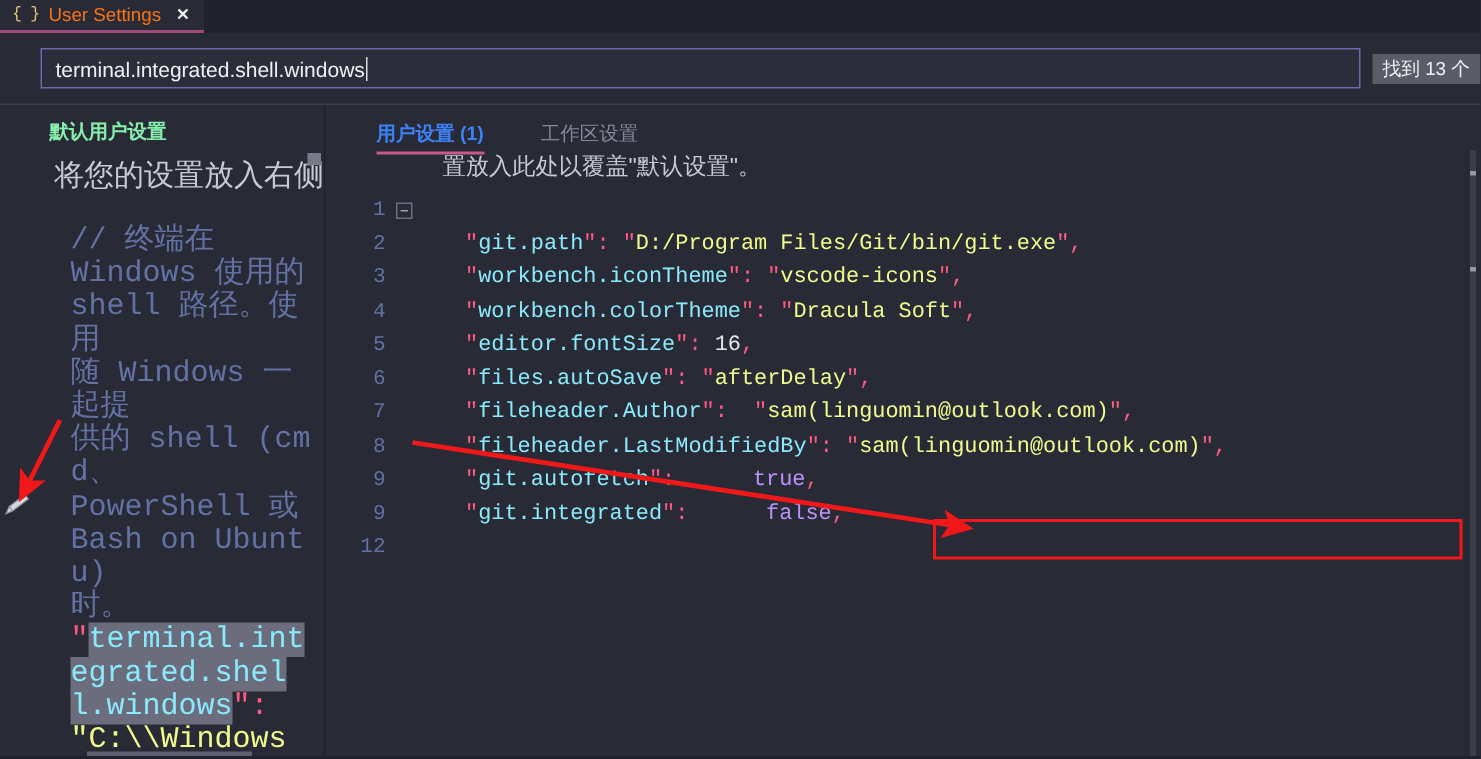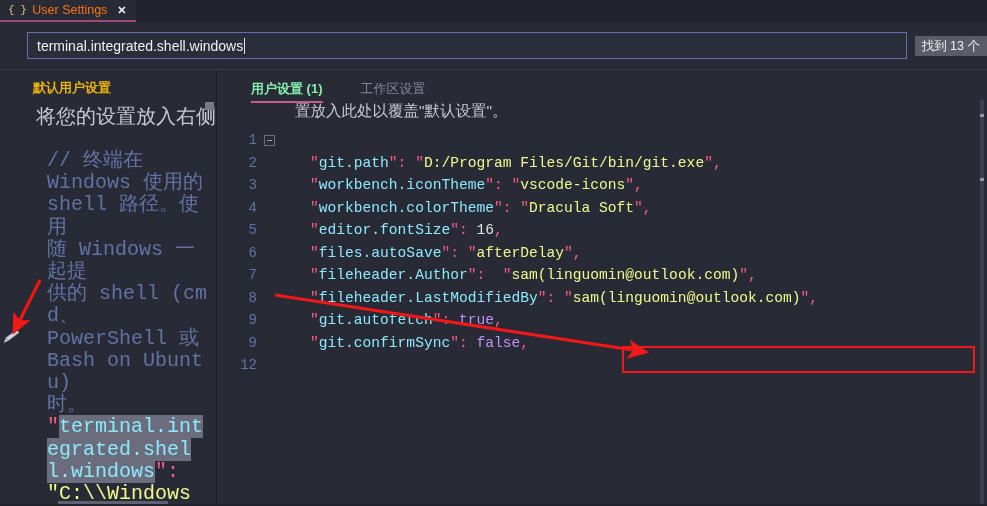--- a/index.html
+++ b/index.html
@@ -123,21 +123,21 @@
   .leftpane {
     position: absolute;
     left: 0; top: 70px;
     width: 216px; height: 436px;
     background: #282a36;
     overflow: hidden;
   }
   .leftpane-title {
     position: absolute;
     left: 33px; top: 9px;
-    color: #eab308;
+    color: #86efac;
     font-size: 13px;
     font-weight: bold;
     white-space: nowrap;
   }
   .leftpane-sub {
     position: absolute;
     left: 36px; top: 33px;
     color: #c8c9d2;
     font-size: 20px;
     white-space: nowrap;
@@ -200,21 +200,21 @@
     align-items: flex-start;
     gap: 38px;
   }
   .stab {
     font-size: 13px;
     white-space: nowrap;
     padding-bottom: 5px;
     position: relative;
     cursor: pointer;
   }
-  .stab.active { color: #86efac; font-weight: bold; }
+  .stab.active { color: #3b82f6; font-weight: bold; }
   .stab.inactive { color: #85879a; }
   .stab.active::after {
     content: "";
     position: absolute;
     left: 0; bottom: 0;
     width: 100%; height: 2px;
     background: #c45b8e;
   }
   .overlay-note {
     position: absolute;
@@ -262,21 +262,21 @@
   }
   .ctext {
     position: absolute;
     left: 58px; top: 0;
     white-space: pre;
   }
   .c-key   { color: #8be9fd; }
   .c-str   { color: #f1fa8c; }
   .c-punct { color: #ff5b82; }
   .c-num   { color: #e5e5e5; }
-  .c-bool  { color: #bd93f9; }
+  .c-bool  { color: #bd93f9; margin-left: 43px; }
 
   
   .redbox {
     position: absolute;
     left: 622px; top: 346px;
     width: 353px; height: 27px;
     border: 2px solid #f01818;
     box-sizing: border-box;
     pointer-events: none;
   }
@@ -369,21 +369,21 @@
     <div class="editor">
         <div class="code-line"><span class="lnum">1</span><span class="fold"></span><span class="ctext"></span></div>
         <div class="code-line"><span class="lnum">2</span><span class="ctext"><span class="c-punct">    "</span><span class="c-key">git.path</span><span class="c-punct">": "</span><span class="c-str">D:/Program Files/Git/bin/git.exe</span><span class="c-punct">",</span></span></div>
         <div class="code-line"><span class="lnum">3</span><span class="ctext"><span class="c-punct">    "</span><span class="c-key">workbench.iconTheme</span><span class="c-punct">": "</span><span class="c-str">vscode-icons</span><span class="c-punct">",</span></span></div>
         <div class="code-line"><span class="lnum">4</span><span class="ctext"><span class="c-punct">    "</span><span class="c-key">workbench.colorTheme</span><span class="c-punct">": "</span><span class="c-str">Dracula Soft</span><span class="c-punct">",</span></span></div>
         <div class="code-line"><span class="lnum">5</span><span class="ctext"><span class="c-punct">    "</span><span class="c-key">editor.fontSize</span><span class="c-punct">": </span><span class="c-num">16</span><span class="c-punct">,</span></span></div>
         <div class="code-line"><span class="lnum">6</span><span class="ctext"><span class="c-punct">    "</span><span class="c-key">files.autoSave</span><span class="c-punct">": "</span><span class="c-str">afterDelay</span><span class="c-punct">",</span></span></div>
         <div class="code-line"><span class="lnum">7</span><span class="ctext"><span class="c-punct">    "</span><span class="c-key">fileheader.Author</span><span class="c-punct">":  "</span><span class="c-str">sam(linguomin@outlook.com)</span><span class="c-punct">",</span></span></div>
         <div class="code-line"><span class="lnum">8</span><span class="ctext"><span class="c-punct">    "</span><span class="c-key">fileheader.LastModifiedBy</span><span class="c-punct">": "</span><span class="c-str">sam(linguomin@outlook.com)</span><span class="c-punct">",</span></span></div>
         <div class="code-line"><span class="lnum">9</span><span class="ctext"><span class="c-punct">    "</span><span class="c-key">git.autofetch</span><span class="c-punct">": </span><span class="c-bool">true</span><span class="c-punct">,</span></span></div>
-        <div class="code-line"><span class="lnum">9</span><span class="ctext"><span class="c-punct">    "</span><span class="c-key">git.confirmSync</span><span class="c-punct">": </span><span class="c-bool">false</span><span class="c-punct">,</span></span></div>
+        <div class="code-line"><span class="lnum">9</span><span class="ctext"><span class="c-punct">    "</span><span class="c-key">git.integrated</span><span class="c-punct">": </span><span class="c-bool">false</span><span class="c-punct">,</span></span></div>
         <div class="code-line"><span class="lnum">12</span><span class="ctext"></span></div>
       </div>
   </div>
 
   <div class="right-overview">
     <div class="thumb"></div>
     <div class="mk" style="top:44px"></div>
     <div class="mk" style="top:108px"></div>
   </div>
 

